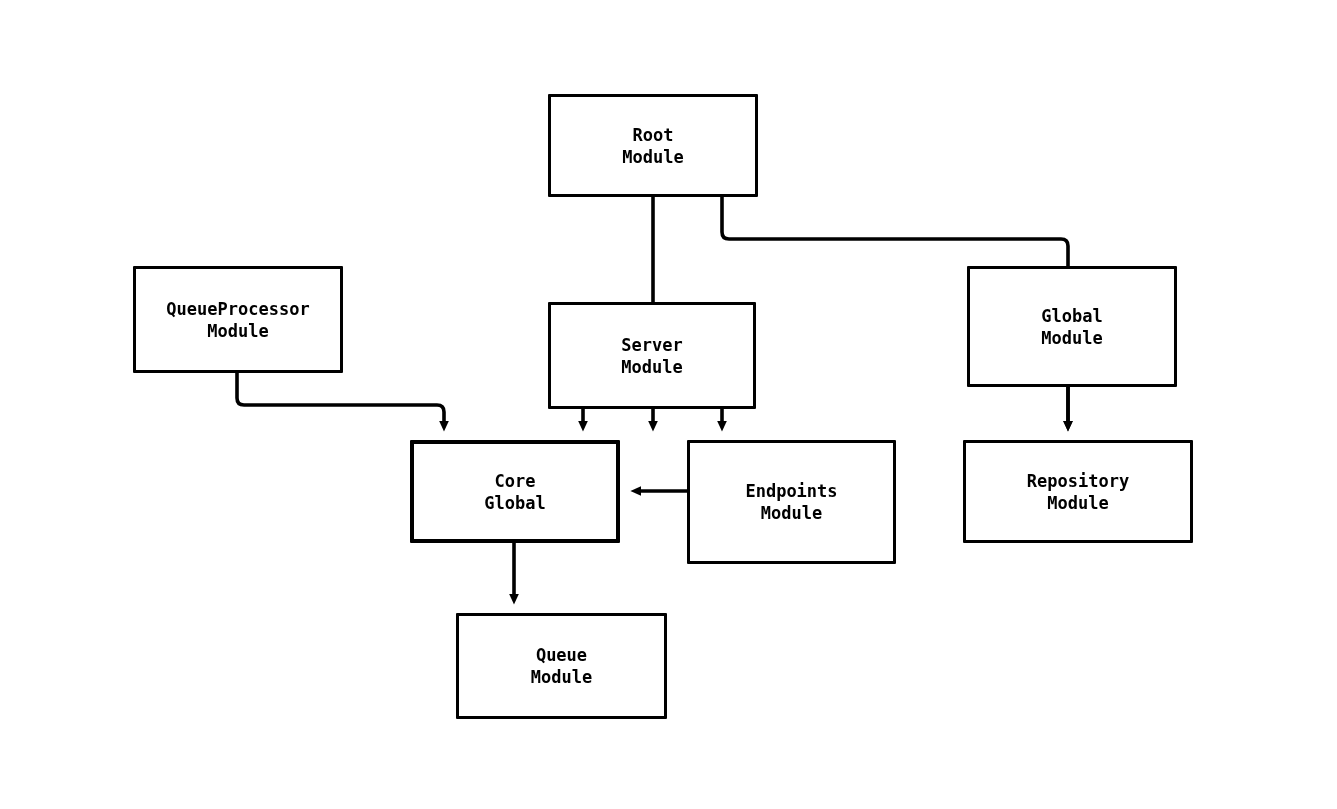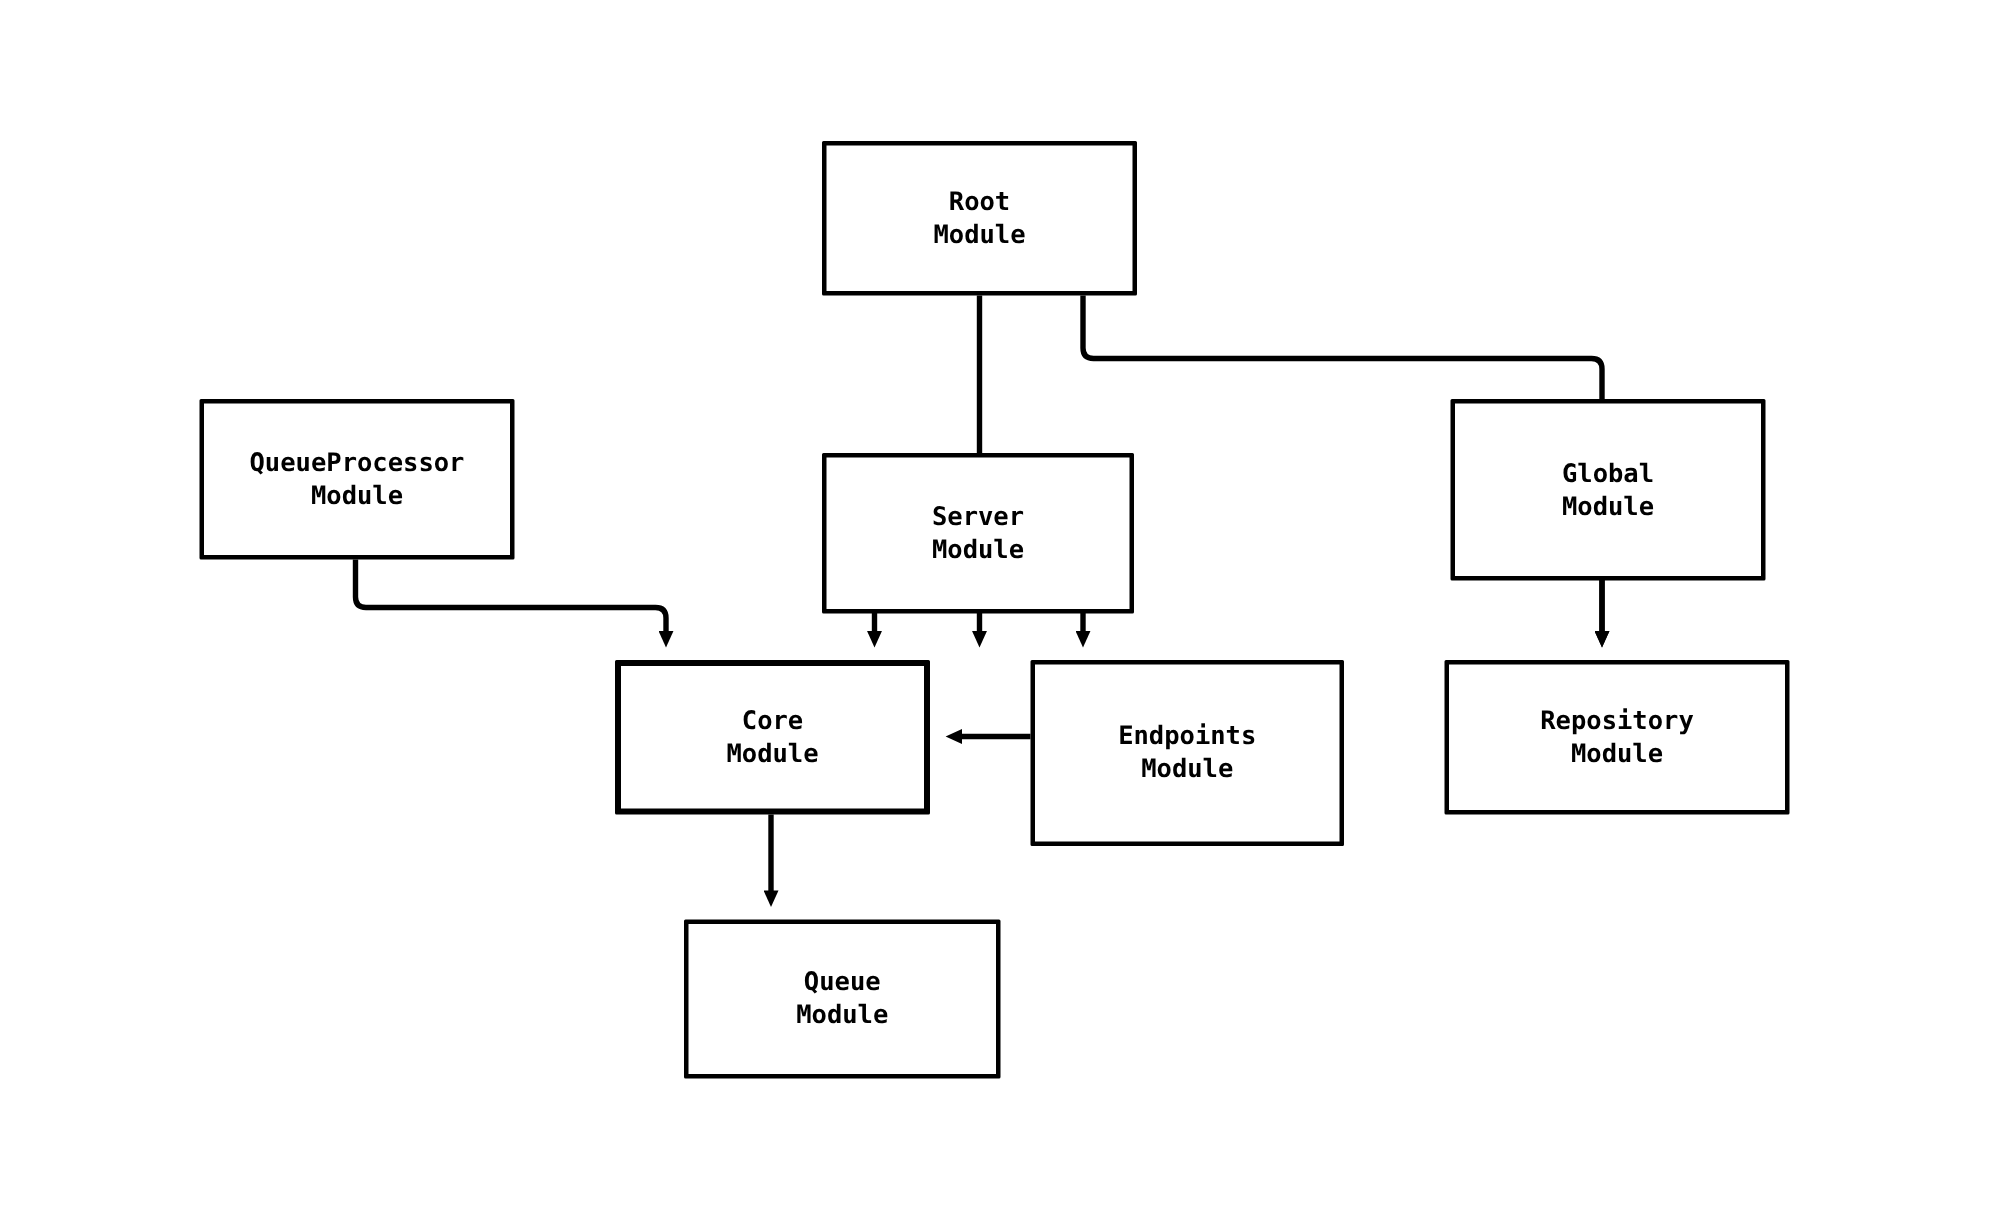--- a/index.html
+++ b/index.html
@@ -97,21 +97,21 @@
 Module</div>
   </div>
 
   <div class="node" style="left:967px; top:266px; width:210px; height:121px;">
     <div class="node-label">Global
 Module</div>
   </div>
 
   <div class="node" style="left:410px; top:440px; width:210px; height:103px; border-width:4px;">
     <div class="node-label">Core
-Module</div>
+Global</div>
   </div>
 
   <div class="node" style="left:687px; top:440px; width:209px; height:124px;">
     <div class="node-label">Endpoints
 Module</div>
   </div>
 
   <div class="node" style="left:963px; top:440px; width:230px; height:103px;">
     <div class="node-label">Repository
 Module</div>

